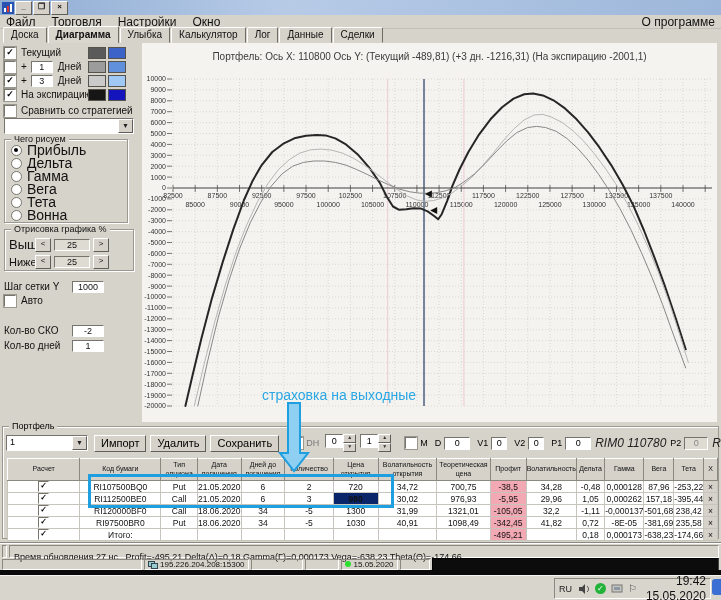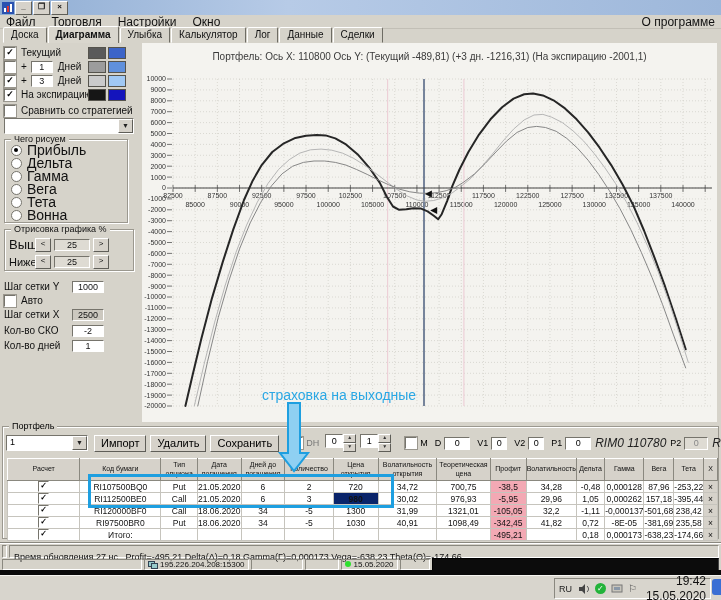--- a/index.html
+++ b/index.html
@@ -226,24 +226,20 @@
         </div>
       </div>
 
       <div class="lrow" style="top:237px;width:134px">
         <span>Шаг сетки Y</span>
         <div class="finp">1000</div>
       </div>
       <div class="lrow" style="top:251px">
         <div class="cb"></div>
         <span class="lbl">Авто</span>
-      </div>
-      <div class="lrow" style="top:265px;width:134px">
-        <span>Шаг сетки X</span>
-        <div class="finp gray">2500</div>
       </div>
       <div class="lrow" style="top:281px;width:134px">
         <span>Кол-во СКО</span>
         <div class="finp">-2</div>
       </div>
       <div class="lrow" style="top:296px;width:134px">
         <span>Кол-во дней</span>
         <div class="finp">1</div>
       </div>
     </div>

